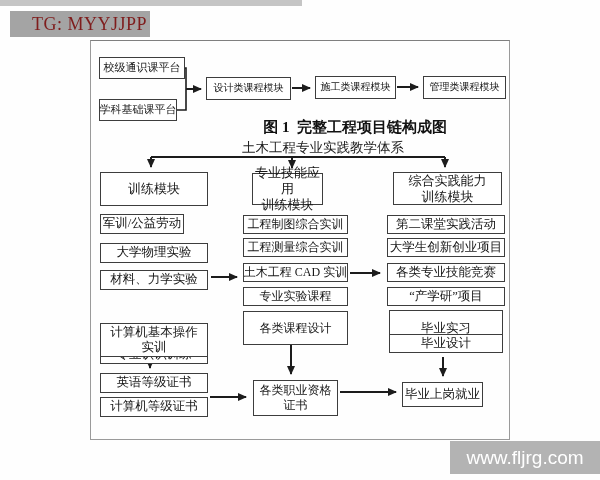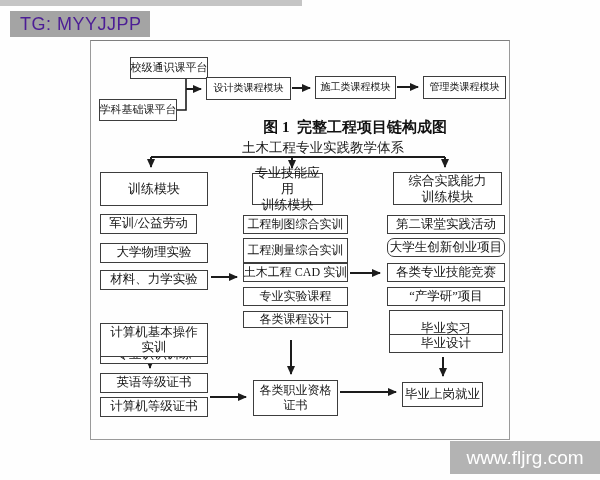--- a/index.html
+++ b/index.html
@@ -3,22 +3,22 @@
 <meta charset="utf-8">
 <style>
   html,body{margin:0;padding:0;background:#ffffff;}
   #canvas{
     position:relative;width:600px;height:480px;background:#fefefe;
     font-family:"Liberation Serif","DejaVu Serif",serif;color:#1c1c1c;overflow:hidden;
   }
   .top-strip{position:absolute;left:0;top:0;width:302px;height:6px;background:#b7b7b7;opacity:.8;}
   .badge{
     position:absolute;left:10px;top:11px;width:140px;height:26px;background:#a4a4a4;
-    color:#4c1d95;font-family:Liberation Sans, sans-serif;font-size:18px;
-    line-height:26px;padding-left:10px;box-sizing:border-box;letter-spacing:.5px;
+    color:#7f1d1d;font-family:Liberation Serif, serif;font-size:18px;
+    line-height:26px;padding-left:22px;box-sizing:border-box;letter-spacing:.5px;
   }
   .frame{
     position:absolute;left:90px;top:40px;width:420px;height:400px;
     border:1.5px solid #9a9a9a;border-top-color:#7f7f7f;box-sizing:border-box;background:transparent;
   }
   .bx{
     position:absolute;background:#ffffff;border:1.5px solid #3d3d3d;box-sizing:border-box;
     display:flex;align-items:center;justify-content:center;text-align:center;
     white-space:nowrap;line-height:1.22;color:#161616;
   }
@@ -73,51 +73,51 @@
       <path d="M350 273 H380" stroke-width="2" marker-end="url(#ah)"></path>
 
       <path d="M150 358 V368" stroke-width="2" marker-end="url(#ah)"></path>
       <path d="M291 340 V374" stroke-width="2" marker-end="url(#ah)"></path>
       <path d="M210 397 H246" stroke-width="2" marker-end="url(#ah)"></path>
       <path d="M340 392 H396" stroke-width="2" marker-end="url(#ah)"></path>
       <path d="M443 357 V376" stroke-width="2" marker-end="url(#ah)"></path>
     </g>
   </svg>
 
-  <div class="bx f1" style="left:99px;top:57px;width:78px;height:22px;margin-left:31px;">校级通识课平台</div>
+  <div class="bx f1" style="left:99px;top:57px;width:86px;height:22px;">校级通识课平台</div>
   <div class="bx f1" style="left:99px;top:99px;width:78px;height:22px;">学科基础课平台</div>
   <div class="bx f1m" style="left:206px;top:77px;width:85px;height:23px;">设计类课程模块</div>
   <div class="bx f1m" style="left:315px;top:76px;width:81px;height:23px;">施工类课程模块</div>
   <div class="bx f1m" style="left:423px;top:76px;width:83px;height:23px;">管理类课程模块</div>
   <div class="cap" style="left:106px;top:118px;width:498px;">图 1&nbsp;&nbsp;完整工程项目链构成图</div>
 
   <div class="sub" style="left:90px;top:139px;width:404px;">土木工程专业实践教学体系</div>
 
   <div class="bx hd" style="left:100px;top:172px;width:108px;height:34px;">训练模块</div>
-  <div class="bx itL" style="left:100px;top:214px;width:97px;height:20px;">军训/公益劳动</div>
+  <div class="bx itL" style="left:100px;top:214px;width:84px;height:20px;">军训/公益劳动</div>
   <div class="bx itL" style="left:100px;top:243px;width:108px;height:20px;">大学物理实验</div>
   <div class="bx itL" style="left:100px;top:270px;width:108px;height:20px;">材料、力学实验</div>
   <div class="bx itL" style="left:100px;top:317px;width:108px;height:19px;margin-top:28px;">专业认识训练</div>
   <div class="bx itL ml" style="left:100px;top:323px;width:108px;height:34px;">计算机基本操作
 实训</div>
   <div class="bx itL" style="left:100px;top:373px;width:108px;height:20px;">英语等级证书</div>
   <div class="bx itL" style="left:100px;top:397px;width:108px;height:20px;">计算机等级证书</div>
 
   <div class="bx hd ml" style="left:252px;top:173px;width:71px;height:32px;">专业技能应用
 训练模块</div>
   <div class="bx itM" style="left:243px;top:215px;width:105px;height:19px;">工程制图综合实训</div>
-  <div class="bx itM" style="left:243px;top:238px;width:105px;height:25px;">工程测量综合实训</div>
+  <div class="bx itM" style="left:243px;top:238px;width:105px;height:19px;">工程测量综合实训</div>
   <div class="bx itM" style="left:243px;top:263px;width:105px;height:19px;">土木工程 CAD 实训</div>
   <div class="bx itM" style="left:243px;top:287px;width:105px;height:19px;">专业实验课程</div>
-  <div class="bx itM" style="left:243px;top:311px;width:105px;height:17px;">各类课程设计</div>
+  <div class="bx itM" style="left:243px;top:311px;width:105px;height:34px;">各类课程设计</div>
 
   <div class="bx hd ml" style="left:393px;top:172px;width:109px;height:33px;">综合实践能力
 训练模块</div>
   <div class="bx itR" style="left:387px;top:215px;width:118px;height:19px;">第二课堂实践活动</div>
-  <div class="bx itR" style="left:387px;top:238px;width:118px;height:19px;border-radius:7px;">大学生创新创业项目</div>
+  <div class="bx itR" style="left:387px;top:238px;width:118px;height:19px;">大学生创新创业项目</div>
   <div class="bx itR" style="left:387px;top:263px;width:118px;height:19px;">各类专业技能竞赛</div>
   <div class="bx itR" style="left:387px;top:287px;width:118px;height:19px;">“产学研”项目</div>
   <div class="bx itR" style="left:389px;top:310px;width:114px;height:37px;">毕业实习</div>
   <div class="bx itR" style="left:389px;top:334px;width:114px;height:19px;">毕业设计</div>
 
   <div class="bx itM ml" style="left:253px;top:380px;width:85px;height:36px;">各类职业资格
 证书</div>
   <div class="bx itR" style="left:402px;top:382px;width:81px;height:25px;">毕业上岗就业</div>
 
 

